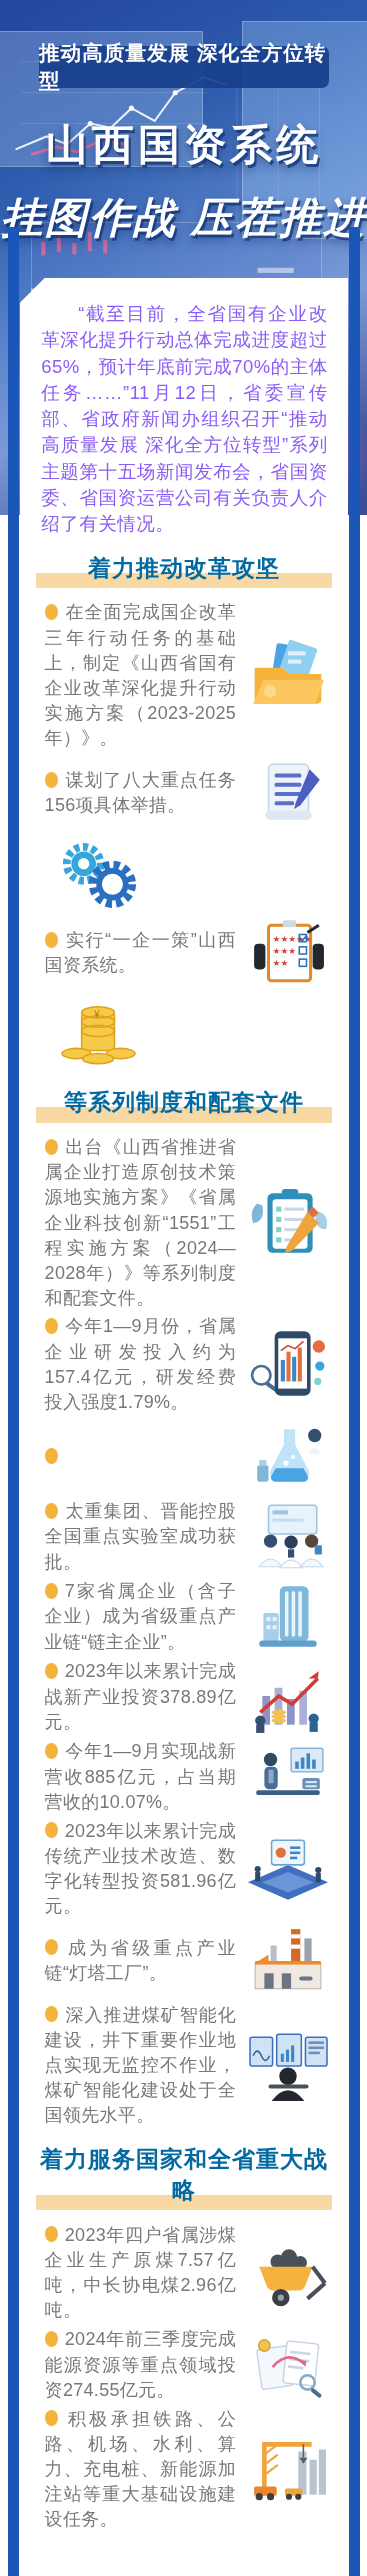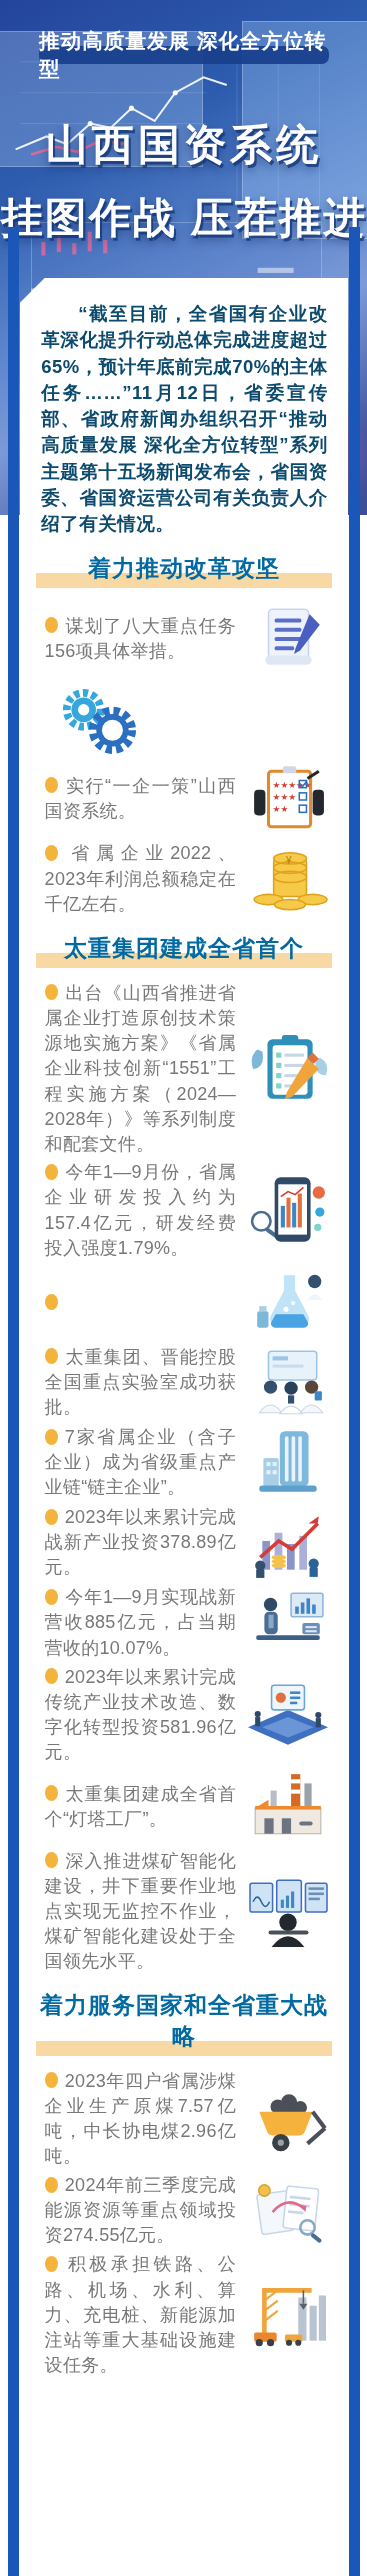--- a/index.html
+++ b/index.html
@@ -14,39 +14,39 @@
   }
   .hero .panel{position:absolute;background:rgba(190,220,250,.28);border:0.5px solid rgba(255,255,255,.25);}
   .hero .panel.p1{left:-15.5px;top:31px;width:216px;height:134px;}
   .hero .panel.p2{left:242px;top:20.6px;width:155px;height:216px;background:rgba(160,200,245,.35);}
   .hero .panel.p3{left:31px;top:222px;width:289px;height:222px;background:rgba(90,120,200,.18);}
   .hero .hand{position:absolute;background:rgba(120,90,170,.55);filter:blur(9.3px);border-radius:50%;}
   .hero .hand.h1{left:20.6px;top:392px;width:155px;height:113px;}
   .hero .hand.h2{left:222px;top:402px;width:144px;height:103px;}
   .hero svg.deco{position:absolute;left:0;top:0;}
   .banner{
-    position:absolute;left:39px;right:39px;top:46px;height:18px;z-index:3;
+    position:absolute;left:39px;right:39px;top:46px;height:42px;z-index:3;
     background:rgba(24,64,140,.93);border-radius:7.2px;display:flex;align-items:center;justify-content:center;
   }
   .banner-text{color:#fff;font-size:20.6px;font-weight:bold;letter-spacing:1px;}
   .hero-title{position:absolute;left:0;right:0;top:117px;z-index:3;text-align:center;color:#fff;font-weight:900;}
   .hero-title .l1{font-size:42px;letter-spacing:4.1px;text-shadow:2.1px 3.1px 0 rgba(16,52,120,.75),0 5.2px 9.3px rgba(10,30,80,.5);}
-  .hero-title .l2{font-size:42px;letter-spacing:2.1px;margin-top:16.5px;text-shadow:2.1px 3.1px 0 rgba(16,52,120,.75),0 5.2px 9.3px rgba(10,30,80,.5);}
+  .hero-title .l2{font-size:42px;letter-spacing:2.1px;margin-top:16.5px;text-shadow:2.1px 3.1px 0 rgba(16,52,120,.75),0 5.2px 9.3px rgba(10,30,80,.5);font-style:italic;}
   
   .frame-left,.frame-right{position:absolute;top:227px;bottom:24px;width:11.3px;background:#1a57b8;z-index:4;}
   .frame-left{left:8.2px;}
   .frame-right{right:8.2px;}
   
   .card{
     position:absolute;left:19.6px;right:19.6px;top:278px;bottom:24px;background:#ffffff;z-index:5;
     clip-path:polygon(25px 0,100% 0,100% 100%,0 100%,0 25px);
   }
   .intro{
-    margin:23px 20.6px 3.1px 21.6px;color:#0c4a6e;font-size:18.5px;line-height:1.42;
-    text-indent:2em;letter-spacing:0.5px;text-align:justify;font-weight:bold;
+    margin:23px 20.6px 3.1px 21.6px;color:#8b5cf6;font-size:18.5px;line-height:1.42;
+    text-indent:2em;letter-spacing:0.5px;text-align:justify;
   }
   .section-head{margin:15.5px 16.5px 12.4px;}
   .stitle{position:relative;z-index:2;text-align:center;font-size:23px;font-weight:bold;color:#0369a1;letter-spacing:1px;}
   .sband{position:relative;z-index:1;height:15.5px;margin-top:-11.3px;background:#f8d9a4;}
   .bullet-row{display:flex;align-items:center;padding:0 9.3px 0 25px;margin:3.1px 0;}
   .bullet-text{flex:1;margin:0;color:#787878;font-size:18px;line-height:1.4;letter-spacing:0.3px;text-align:justify;}
   .dot{display:inline-block;width:13px;height:16px;border-radius:50%;background:#f4b43c;margin-right:7.2px;vertical-align:-1.5px;}
   .icon{flex:0 0 103px;display:flex;align-items:center;justify-content:center;}
   .icon svg{width:96px;height:77px;}
 </style>
@@ -103,20 +103,34 @@
 
 <div class="card">
   <p class="intro">“截至目前，全省国有企业改革深化提升行动总体完成进度超过65%，预计年底前完成70%的主体任务……”11月12日，省委宣传部、省政府新闻办组织召开“推动高质量发展 深化全方位转型”系列主题第十五场新闻发布会，省国资委、省国资运营公司有关负责人介绍了有关情况。</p>
 
   <div id="sections">
       <div class="section-head">
         <div class="stitle">着力推动改革攻坚</div>
         <div class="sband"></div>
       </div>
       <div class="bullet-row">
+        <p class="bullet-text"><span class="dot"></span><span>在全面完成国企改革三年行动任务的基础上，制定《山西省国有企业改革深化提升行动实施方案（2023-2025年）》。</span></p>
+        <span class="icon">
+          <svg viewBox="0 0 180 150" xmlns="http://www.w3.org/2000/svg">
+            <rect x="62" y="14" width="64" height="76" rx="4" fill="#4aa3e2" transform="rotate(9 94 52)"></rect>
+            <rect x="80" y="10" width="58" height="70" rx="4" fill="#8fd0f0" transform="rotate(19 109 45)"></rect>
+            <rect x="90" y="26" width="34" height="8" fill="#dff0fb"></rect>
+            <rect x="90" y="42" width="26" height="8" fill="#dff0fb"></rect>
+            <path d="M25 58 h54 l12 12 h64 v50 a8 8 0 0 1 -8 8 H33 a8 8 0 0 1 -8 -8 z" fill="#f6b33c"></path>
+            <path d="M22 128 l20 -46 h118 l-17 46 z" fill="#fbc75e"></path>
+            <circle cx="55" cy="104" r="12" fill="#fcd98c"></circle>
+          </svg>
+        </span>
+      </div>
+      <div class="bullet-row">
         <p class="bullet-text"><span class="dot"></span><span>谋划了八大重点任务156项具体举措。</span></p>
         <span class="icon">
           <svg viewBox="0 0 180 150" xmlns="http://www.w3.org/2000/svg">
             <rect x="52" y="18" width="78" height="96" rx="8" fill="#eef2fa" stroke="#c9d4ea" stroke-width="3"></rect>
             <rect x="64" y="36" width="52" height="8" rx="3" fill="#5b6fc9"></rect>
             <rect x="64" y="54" width="52" height="8" rx="3" fill="#5b6fc9"></rect>
             <rect x="64" y="72" width="52" height="8" rx="3" fill="#5b6fc9"></rect>
             <rect x="64" y="90" width="38" height="8" rx="3" fill="#5b6fc9"></rect>
             <path d="M132 28 L152 48 L114 98 l-12 7 3 -12 z" fill="#4a5fc0"></path>
             <rect x="46" y="108" width="90" height="18" rx="9" fill="#dfe6f4"></rect>
@@ -149,38 +163,37 @@
               <rect x="112" y="86" width="14" height="14"></rect>
             </g>
             <path d="M113 44 l5 6 8 -10" stroke="#2b6fc0" stroke-width="3" fill="none"></path>
             <path d="M128 34 l22 -14" stroke="#23272e" stroke-width="6"></path>
             <rect x="24" y="56" width="22" height="50" rx="8" fill="#23272e"></rect>
             <rect x="138" y="56" width="22" height="50" rx="8" fill="#23272e"></rect>
           </svg>
         </span>
       </div>
       <div class="bullet-row">
-        <p class="bullet-text"><span class="dot"></span><span>省属企业2022、2023年利润总额稳定在千亿左右。</span></p>
         <span class="icon">
           <svg viewBox="0 0 180 150" xmlns="http://www.w3.org/2000/svg">
             <g fill="#f7c948" stroke="#e0a21a" stroke-width="3">
               <rect x="62" y="34" width="64" height="74" rx="8"></rect>
               <ellipse cx="94" cy="34" rx="32" ry="11"></ellipse>
               <ellipse cx="94" cy="52" rx="32" ry="11" fill="none"></ellipse>
               <ellipse cx="94" cy="70" rx="32" ry="11" fill="none"></ellipse>
               <ellipse cx="52" cy="114" rx="28" ry="10"></ellipse>
               <ellipse cx="138" cy="114" rx="28" ry="10"></ellipse>
               <ellipse cx="94" cy="124" rx="30" ry="10"></ellipse>
             </g>
             <text x="86" y="44" font-size="20" fill="#b57c0e">¥</text>
           </svg>
         </span>
       </div>
       <div class="section-head">
-        <div class="stitle">太重集团建成全省首个</div>
+        <div class="stitle">等系列制度和配套文件</div>
         <div class="sband"></div>
       </div>
       <div class="bullet-row">
         <p class="bullet-text"><span class="dot"></span><span>出台《山西省推进省属企业打造原创技术策源地实施方案》《省属企业科技创新“1551”工程实施方案（2024—2028年）》等系列制度和配套文件。</span></p>
         <span class="icon">
           <svg viewBox="0 0 180 150" xmlns="http://www.w3.org/2000/svg">
             <path d="M30 36 q-16 14 -8 38 q24 -2 18 -34 z" fill="#7fb7d9"></path>
             <path d="M152 52 q20 10 12 34 q-24 0 -20 -30 z" fill="#a9cfe6"></path>
             <rect x="50" y="16" width="88" height="116" rx="10" fill="#2e8fb8"></rect>
             <rect x="60" y="28" width="68" height="96" rx="6" fill="#ffffff"></rect>
@@ -342,21 +355,21 @@
               <rect x="94" y="50" width="14" height="5"></rect>
             </g>
             <rect x="26" y="80" width="10" height="18" fill="#2f4a66"></rect>
             <circle cx="31" cy="74" r="6" fill="#2f4a66"></circle>
             <rect x="144" y="82" width="10" height="18" fill="#2f4a66"></rect>
             <circle cx="149" cy="76" r="6" fill="#2f4a66"></circle>
           </svg>
         </span>
       </div>
       <div class="bullet-row">
-        <p class="bullet-text"><span class="dot"></span><span>太重集团建成全省首个“灯塔工厂”。</span></p>
+        <p class="bullet-text"><span class="dot"></span><span>成为省级重点产业链“灯塔工厂”。</span></p>
         <span class="icon">
           <svg viewBox="0 0 180 150" xmlns="http://www.w3.org/2000/svg">
             <rect x="96" y="12" width="18" height="66" fill="#d46a28"></rect>
             <g fill="#ffffff">
               <rect x="96" y="22" width="18" height="8"></rect>
               <rect x="96" y="42" width="18" height="8"></rect>
             </g>
             <rect x="122" y="30" width="14" height="48" fill="#9aa2ac"></rect>
             <rect x="56" y="44" width="12" height="34" fill="#b9bfc8"></rect>
             <path d="M26 78 h128 v50 H26 z" fill="#efe9e1" stroke="#b9b2a8" stroke-width="2"></path>

